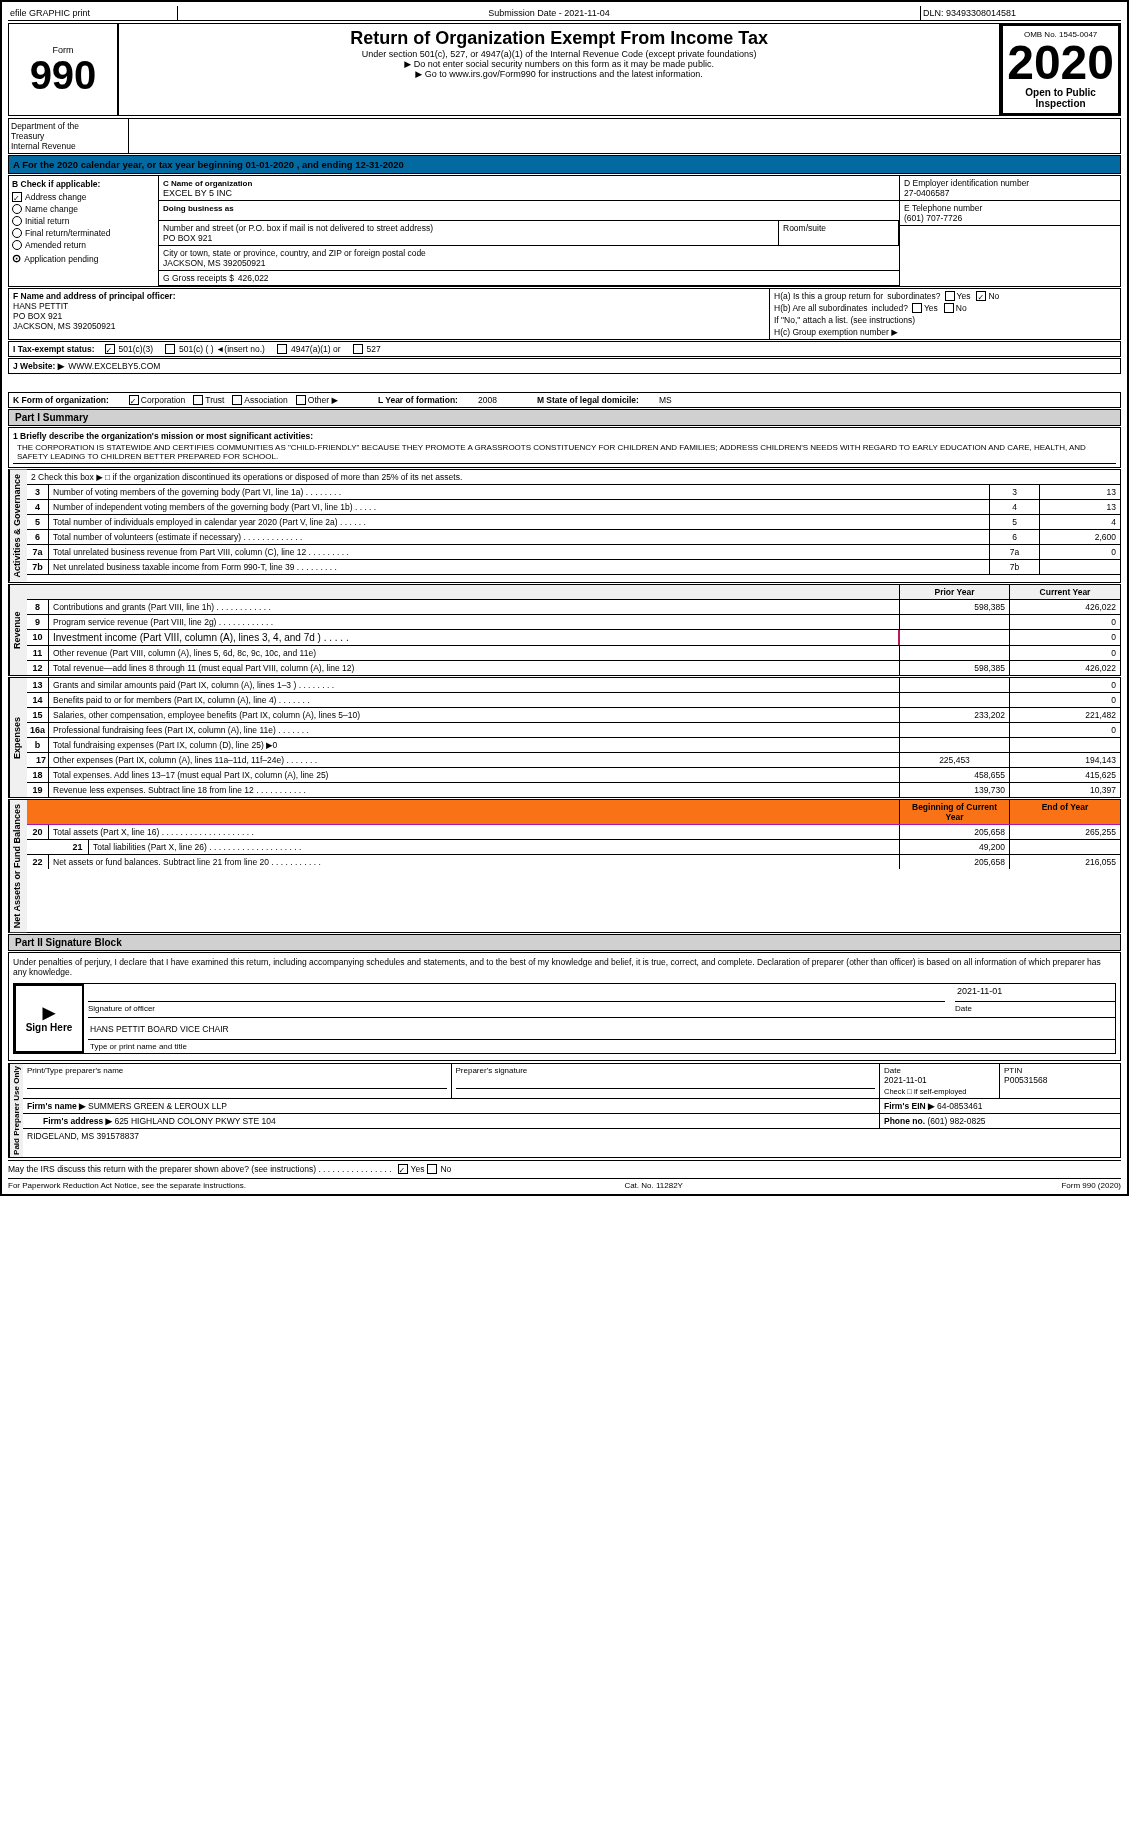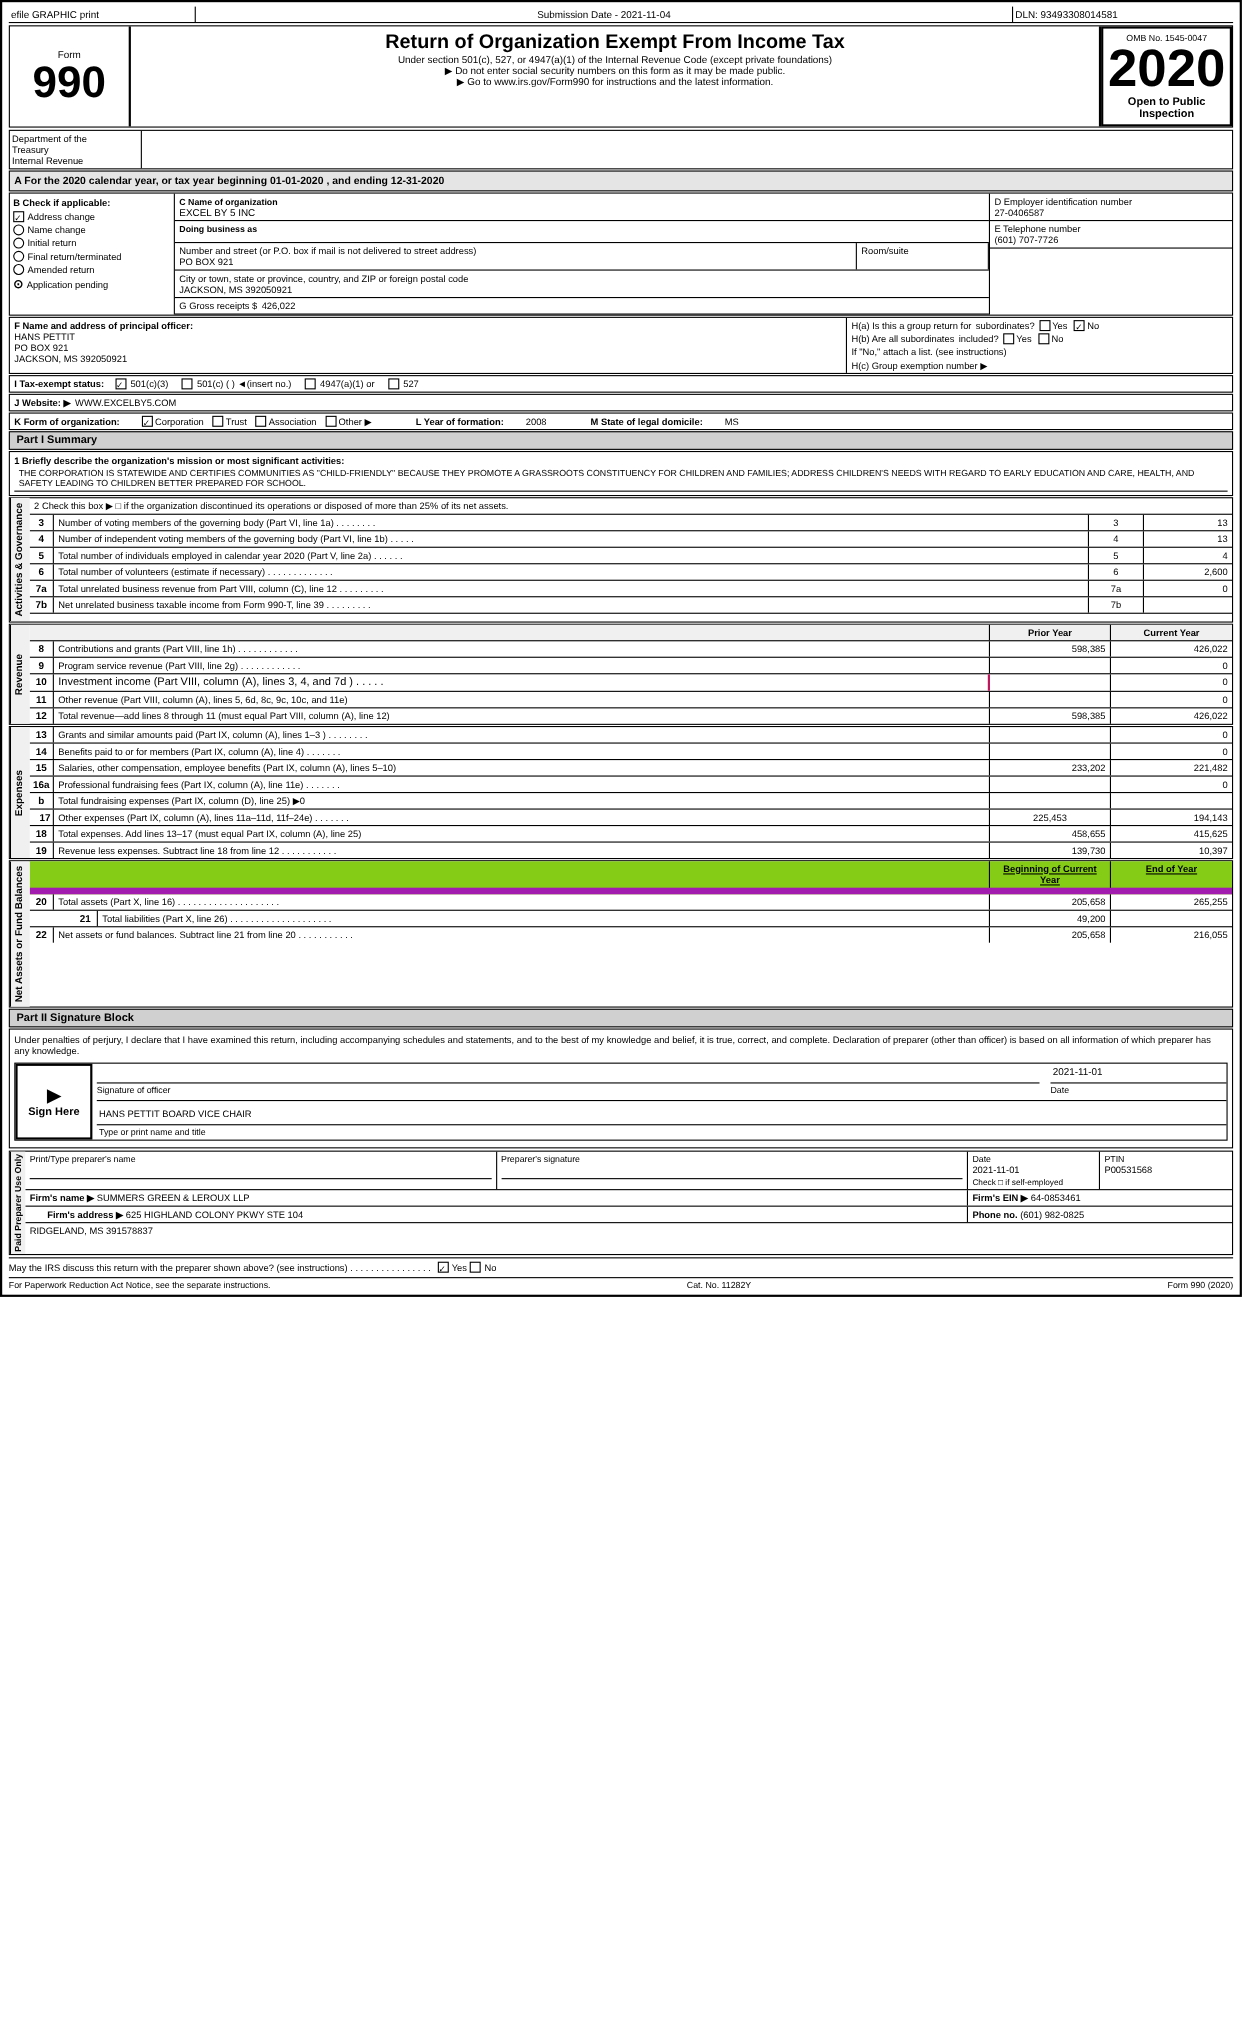--- a/index.html
+++ b/index.html
@@ -103,21 +103,21 @@
       padding: 2px;
       border-right: 1px solid #000;
     }
     .dept-mid {
       flex: 1;
       font-size: 8.5px;
       padding: 2px;
     }
     
     .tax-year-row {
-      background: #e5e5e5;
+      background: #0369a1;
       border: 1px solid #000;
       padding: 3px 4px;
       font-size: 9.5px;
       font-weight: bold;
       margin-bottom: 1px;
     }
     
     .main-info {
       display: flex;
       border: 1px solid #000;
@@ -251,21 +251,21 @@
       font-size: 8.5px;
       margin-bottom: 1px;
       display: flex;
       align-items: center;
       gap: 4px;
     }
     .website-row {
       border: 1px solid #000;
       padding: 2px 4px;
       font-size: 8.5px;
-      margin-bottom: 1px;
+      margin-bottom: 18px;
       display: flex;
       align-items: center;
       gap: 4px;
     }
     
     .k-row {
       border: 1px solid #000;
       padding: 2px 4px;
       font-size: 8.5px;
       margin-bottom: 1px;
@@ -717,21 +717,21 @@
         <div style="flex:0 0 110px;padding:2px 4px;font-size:8.5px;text-align:right;border-right:1px solid #000;">139,730</div>
         <div style="flex:0 0 110px;padding:2px 4px;font-size:8.5px;text-align:right;">10,397</div>
       </div>
     </div>
   </div>
 
   <div style="display:flex;border:1px solid #000;margin-bottom:1px;">
     <div class="side-label">Net Assets or Fund Balances</div>
     <div style="flex:1;">
 
-      <div style="display:flex;border-bottom:6px solid #a21caf;background:#84cc16;text-decoration:underline;">
+      <div style="display:flex;border-bottom:1px solid #a21caf;background:#f97316;">
         <div style="flex:1;border-right:1px solid #000;padding:2px;"></div>
         <div style="flex:0 0 110px;text-align:center;font-weight:bold;font-size:8.5px;padding:2px;border-right:1px solid #000;">Beginning of Current Year</div>
         <div style="flex:0 0 110px;text-align:center;font-weight:bold;font-size:8.5px;padding:2px;">End of Year</div>
       </div>
       <div style="display:flex;border-bottom:1px solid #000;">
         <div style="flex:0 0 22px;border-right:1px solid #000;padding:2px;font-size:9px;font-weight:bold;text-align:center;">20</div>
         <div style="flex:1;padding:2px 4px;font-size:8.5px;border-right:1px solid #000;">Total assets (Part X, line 16)  .  .  .  .  .  .  .  .  .  .  .  .  .  .  .  .  .  .  .  .</div>
         <div style="flex:0 0 110px;padding:2px 4px;font-size:8.5px;text-align:right;border-right:1px solid #000;">205,658</div>
         <div style="flex:0 0 110px;padding:2px 4px;font-size:8.5px;text-align:right;">265,255</div>
       </div>

